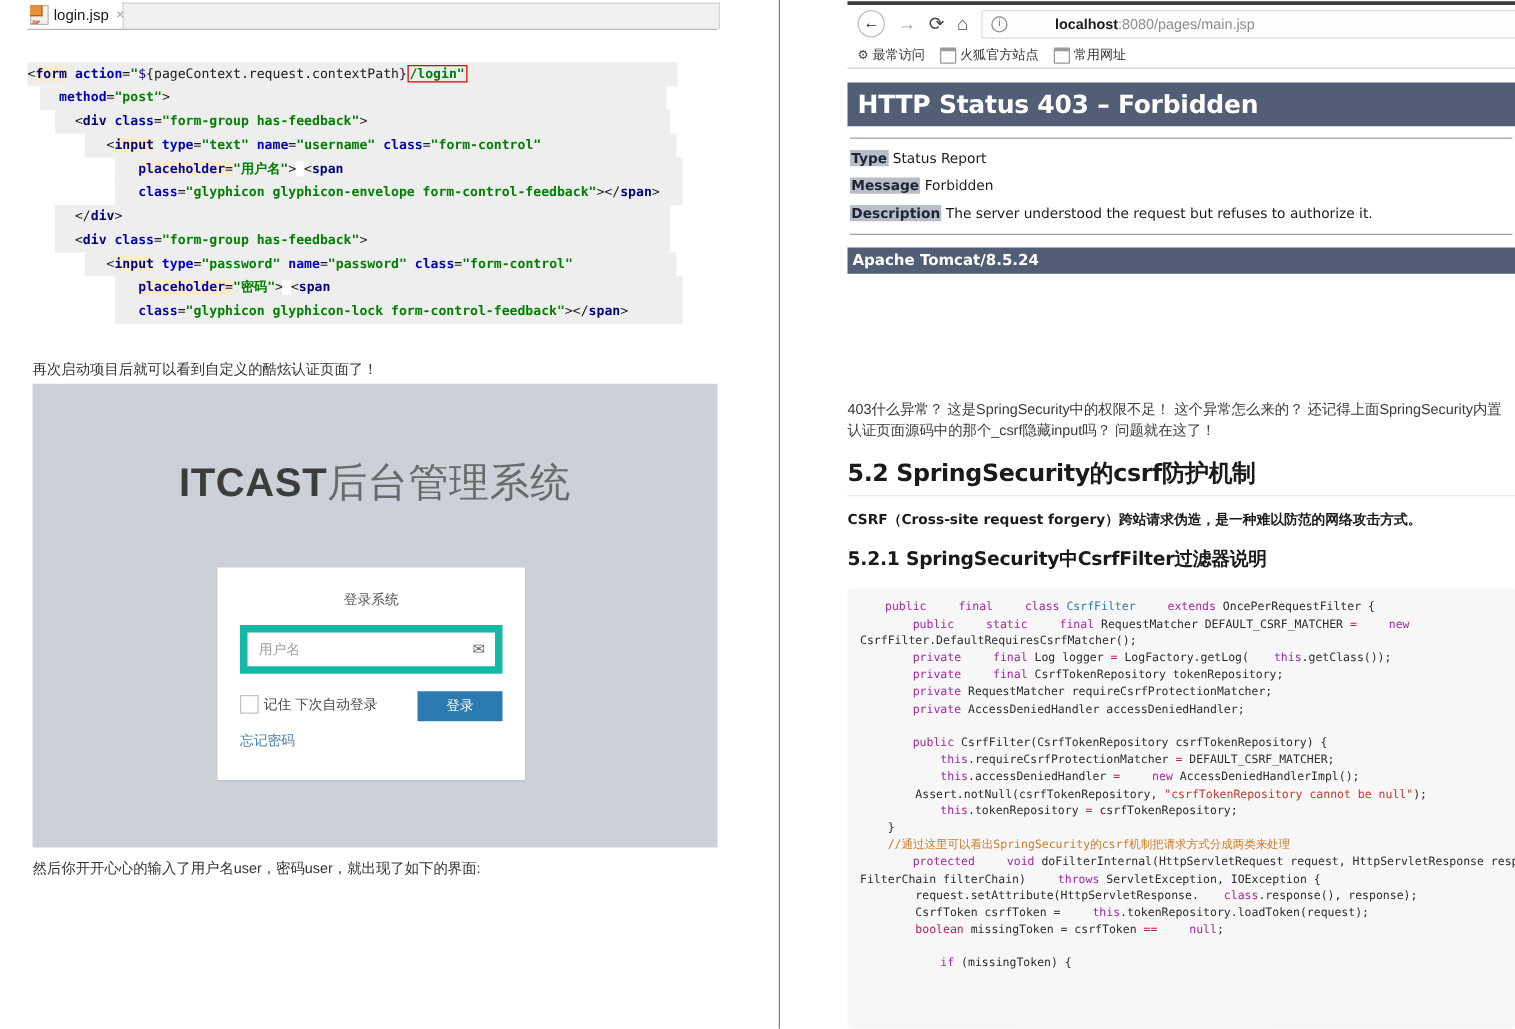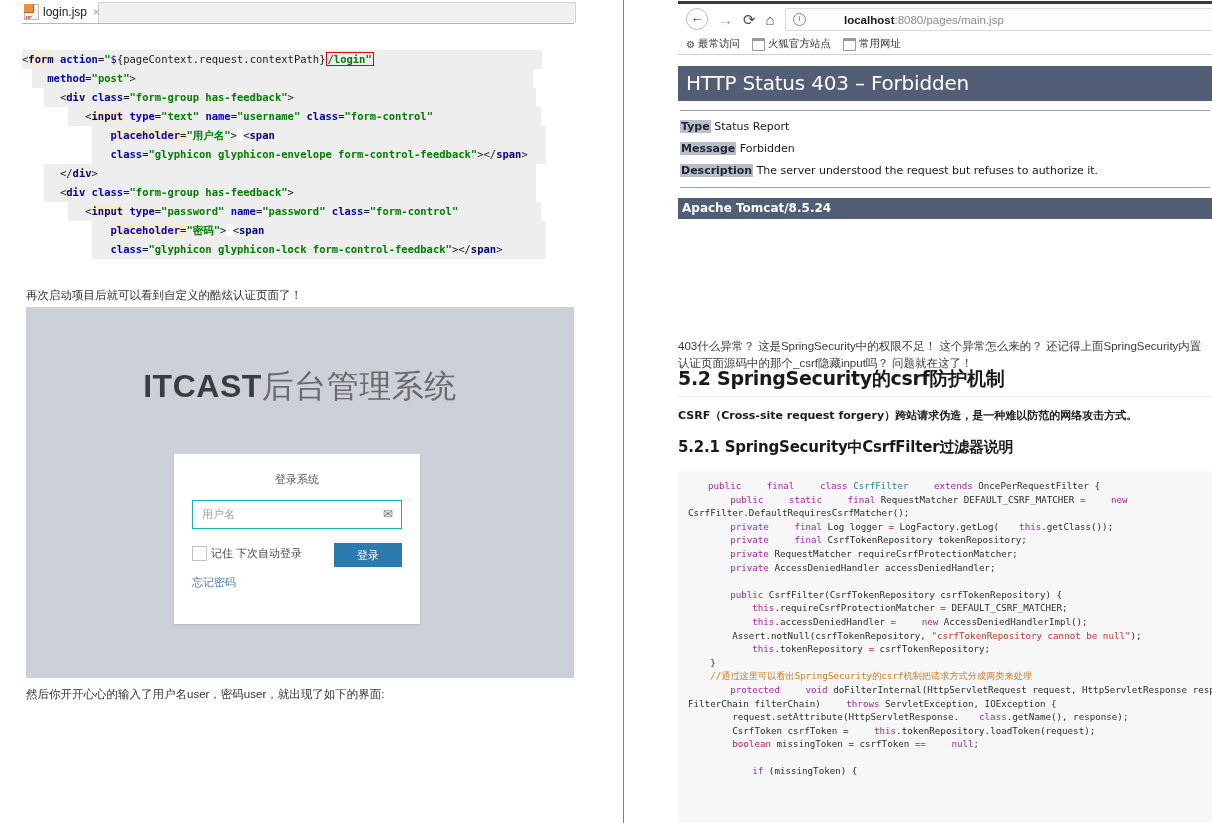--- a/index.html
+++ b/index.html
@@ -164,21 +164,21 @@
   .lc-head {
     text-align: center;
     font-size: 11px;
     color: #555;
     padding-top: 18px;
   }
   .lc-field {
     position: relative;
     margin: 13px 18px 0 18px;
     height: 27px;
-    border: 1px solid #14b8a6;
+    border: 6px solid #14b8a6;
     background: #fff;
   }
   .lc-field .ph {
     position: absolute;
     left: 9px; top: 6px;
     font-size: 11px;
     color: #a0a0a0;
   }
   .lc-field .ficon {
     position: absolute;
@@ -300,21 +300,21 @@
     position: relative;
     padding: 0;
     background: #fff;
     height: 160px;
   }
   .tc-h1 {
     margin: 11px 0 0 0;
     background: #525D76;
     color: #ffffff;
     font-size: 20px;
-    font-weight: normal;
+    font-weight: bold;
     padding: 5px 0 6px 8px;
     font-family: "DejaVu Sans", sans-serif;
     letter-spacing: -0.2px;
   }
   .tc-hr {
     border-top: 1px solid #9aa0ad;
     margin: 9px 2px 0 2px;
   }
   .tc-p {
     font-size: 11px;
@@ -483,21 +483,21 @@
         <div id="tomcat-rows">
             <div class="tc-p"><span class="tc-lb">Type</span><span> Status Report</span></div>
             <div class="tc-p"><span class="tc-lb">Message</span><span> Forbidden</span></div>
             <div class="tc-p"><span class="tc-lb">Description</span><span> The server understood the request but refuses to authorize it.</span></div>
           </div>
         <div class="tc-hr" style="margin-top:10px;"></div>
         <div class="tc-foot">Apache Tomcat/8.5.24</div>
       </div>
     </div>
 
-    <div class="doc-p" style="left:54px; top:320px; width:534px;margin-top:18px;">403什么异常？ 这是SpringSecurity中的权限不足！ 这个异常怎么来的？ 还记得上面SpringSecurity内置认证页面源码中的那个_csrf隐藏input吗？ 问题就在这了！</div>
+    <div class="doc-p" style="left:54px; top:320px; width:534px;">403什么异常？ 这是SpringSecurity中的权限不足！ 这个异常怎么来的？ 还记得上面SpringSecurity内置认证页面源码中的那个_csrf隐藏input吗？ 问题就在这了！</div>
 
     <div class="h2" style="left:54px; top:366px;">5.2 SpringSecurity的csrf防护机制</div>
     <div class="h2-rule" style="left:54px; top:396px; width:534px;"></div>
 
     <div class="bold-p" style="left:54px; top:408px; width:534px;">CSRF（Cross-site request forgery）跨站请求伪造，是一种难以防范的网络攻击方式。</div>
 
     <div class="h3" style="left:54px; top:438px;">5.2.1 SpringSecurity中CsrfFilter过滤器说明</div>
 
     <div class="codeblk">
       <pre id="javacode"><span class="j-kw">public </span><span class="j-kw">final </span><span class="j-kw">class </span><span class="j-cls">CsrfFilter</span><span class="j-kw"> extends </span><span class="j-plain">OncePerRequestFilter {</span>
@@ -510,21 +510,21 @@
 <span class="j-plain"></span>
 <span class="j-kw">    public </span><span class="j-plain">CsrfFilter(CsrfTokenRepository csrfTokenRepository) {</span>
 <span class="j-kw">        this</span><span class="j-plain">.requireCsrfProtectionMatcher </span><span class="j-ty">= </span><span class="j-plain">DEFAULT_CSRF_MATCHER;</span>
 <span class="j-kw">        this</span><span class="j-plain">.accessDeniedHandler </span><span class="j-ty">= </span><span class="j-kw">new </span><span class="j-plain">AccessDeniedHandlerImpl();</span>
 <span class="j-plain">        Assert.notNull(csrfTokenRepository, </span><span class="j-str">"csrfTokenRepository cannot be null"</span><span class="j-plain">);</span>
 <span class="j-kw">        this</span><span class="j-plain">.tokenRepository </span><span class="j-ty">= </span><span class="j-plain">csrfTokenRepository;</span>
 <span class="j-plain">    }</span>
 <span class="j-cmt">    //通过这里可以看出SpringSecurity的csrf机制把请求方式分成两类来处理</span>
 <span class="j-kw">    protected </span><span class="j-kw">void </span><span class="j-plain">doFilterInternal(HttpServletRequest request, HttpServletResponse response,</span>
 <span class="j-plain">FilterChain filterChain) </span><span class="j-kw">throws </span><span class="j-plain">ServletException, IOException {</span>
-<span class="j-plain">        request.setAttribute(HttpServletResponse.</span><span class="j-kw">class</span><span class="j-plain">.getName(), response);</span>
+<span class="j-plain">        request.setAttribute(HttpServletResponse.</span><span class="j-kw">class</span><span class="j-plain">.response(), response);</span>
 <span class="j-plain">        CsrfToken csrfToken = </span><span class="j-kw">this</span><span class="j-plain">.tokenRepository.loadToken(request);</span>
 <span class="j-ty">        boolean </span><span class="j-plain">missingToken = csrfToken </span><span class="j-ty">== </span><span class="j-kw">null</span><span class="j-plain">;</span>
 <span class="j-plain"></span>
 <span class="j-kw">        if </span><span class="j-plain">(missingToken) {</span>
 </pre>
     </div>
   </div>
 </div>
 
 </body></html>

